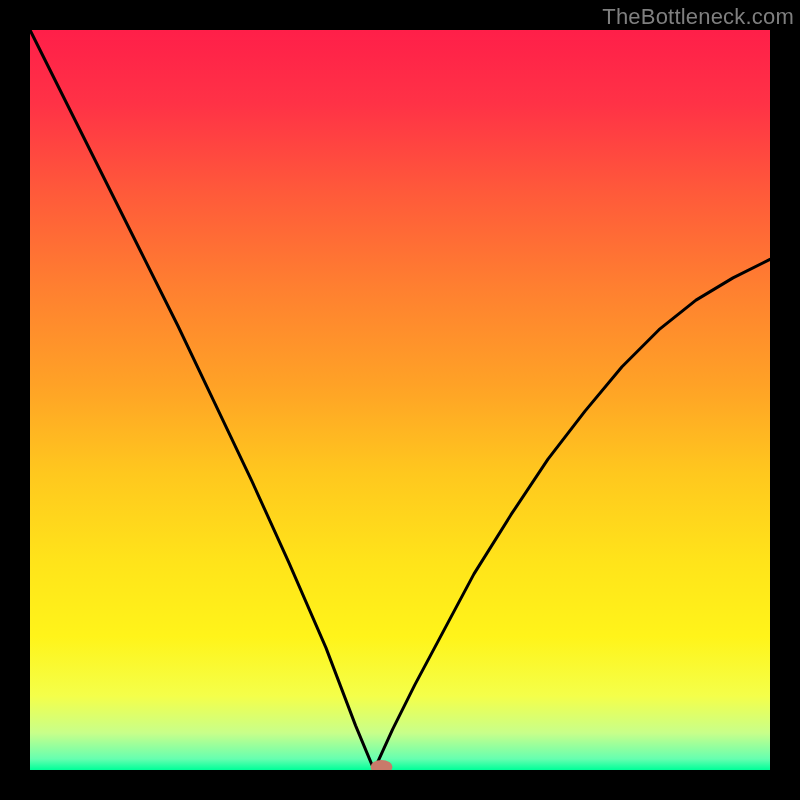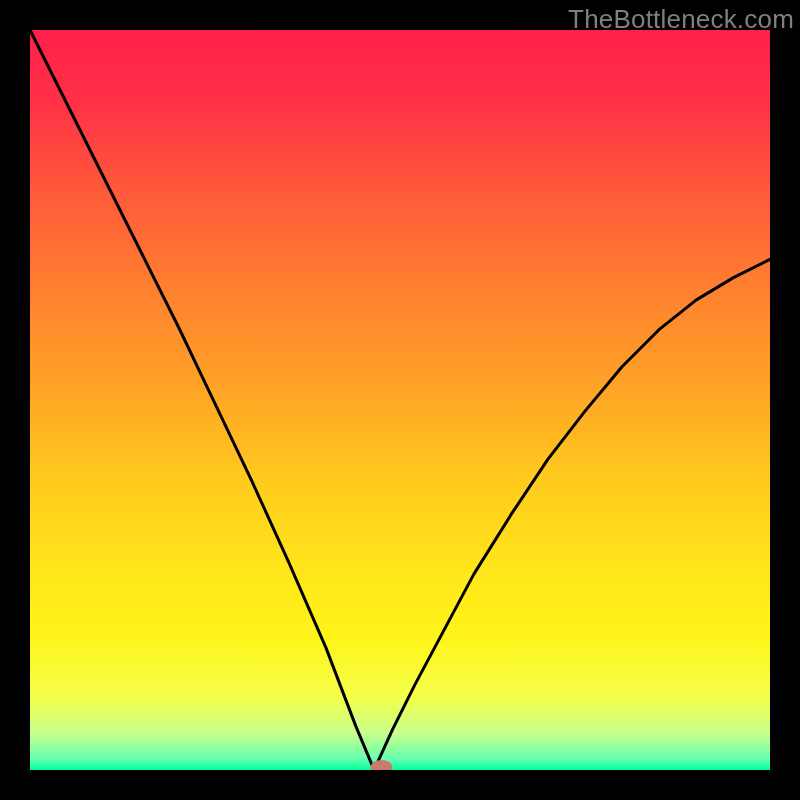--- a/index.html
+++ b/index.html
@@ -17,21 +17,21 @@
     height: 800px;
   }
   svg {
     display: block;
   }
   .watermark {
     position: absolute;
     top: 4px;
     right: 6px;
     color: #7f7f7f;
-    font-size: 26px;
+    font-size: 22px;
     font-weight: 400;
     letter-spacing: 0.2px;
     user-select: none;
   }
 </style>
 </head>
 <body>
 <div class="wrap">
 
 <svg id="chart-svg" width="800" height="800" viewBox="0 0 800 800">

